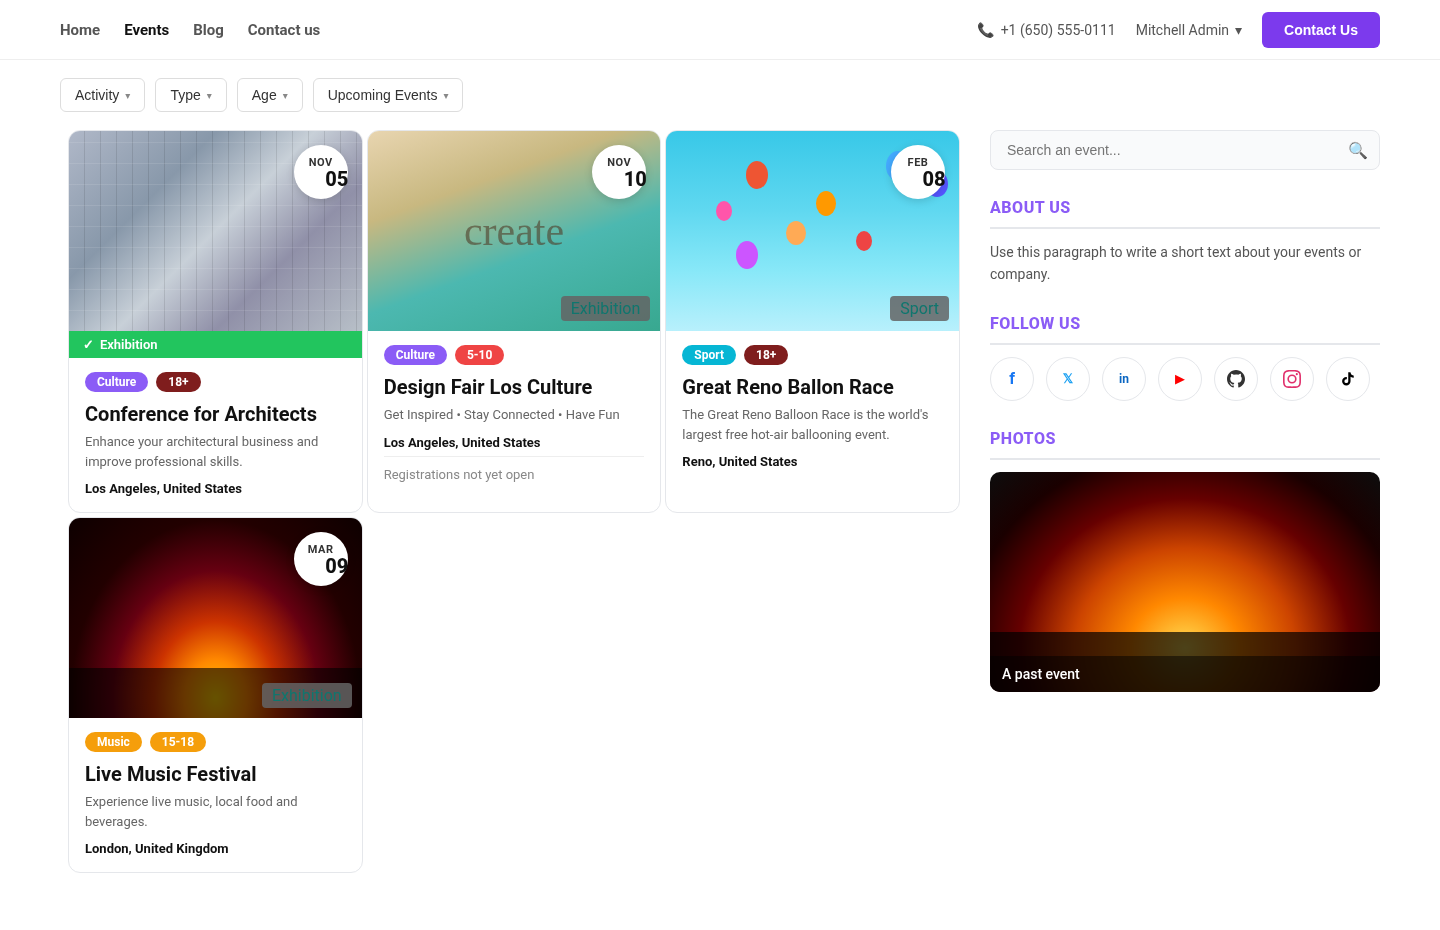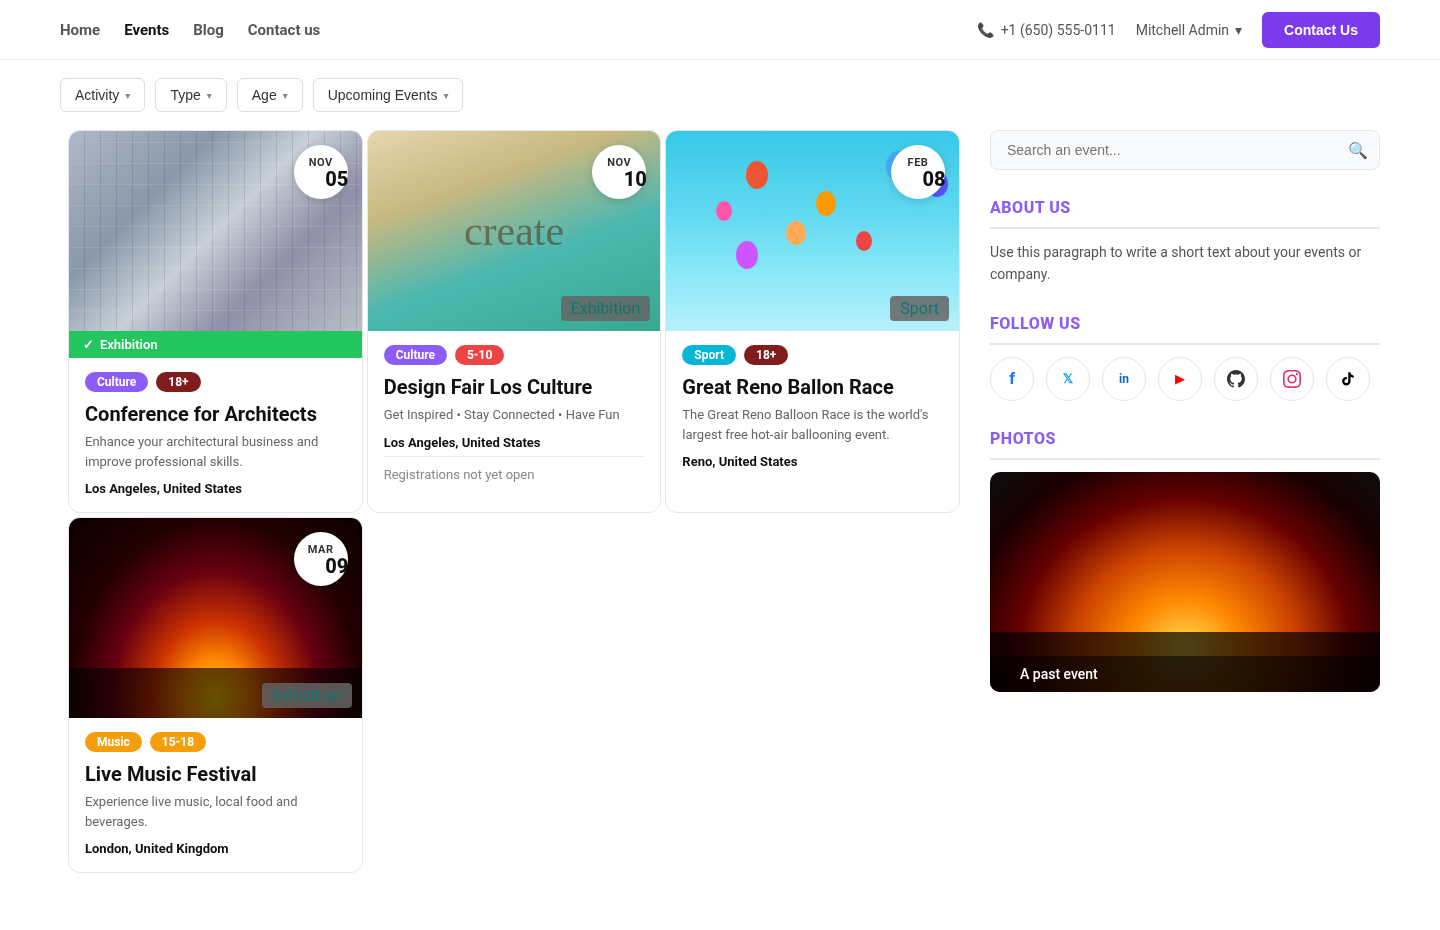--- a/index.html
+++ b/index.html
@@ -54,21 +54,21 @@
     .sidebar-search .search-icon { position: absolute; right: 12px; top: 50%; transform: translateY(-50%); color: #999; font-size: 16px; }
 
     .sidebar-section { margin-bottom: 28px; }
     .sidebar-section-title { font-size: 16px; font-weight: 800; color: #8b5cf6; margin-bottom: 12px; padding-bottom: 10px; border-bottom: 2px solid #e5e7eb; text-transform: uppercase; letter-spacing: 0.5px; }
     .about-text { font-size: 14px; color: #555; line-height: 1.6; }
 
     .social-icons { display: flex; gap: 12px; flex-wrap: wrap; margin-top: 10px; }
     .social-icon { width: 44px; height: 44px; border-radius: 50%; border: 1px solid #e5e7eb; display: flex; align-items: center; justify-content: center; cursor: pointer; font-size: 16px; color: #444; text-decoration: none; }
 
     .photo-block { position: relative; border-radius: 10px; overflow: hidden; margin-top: 10px; }
-    .photo-overlay { position: absolute; bottom: 0; left: 0; right: 0; background: rgba(0,0,0,0.5); color: #fff; padding: 10px 30px; font-size: 14px; font-weight: 500; }
+    .photo-overlay { position: absolute; bottom: 0; left: 0; right: 0; background: rgba(0,0,0,0.5); color: #fff; padding: 10px 12px; font-size: 14px; font-weight: 500; }
 
     
     .concert-bg {
       width: 100%; height: 220px;
       background: radial-gradient(ellipse at 50% 80%, #ffdd55 0%, #ff8800 20%, #cc4400 40%, #660000 60%, #1a0000 80%, #0d0d0d 100%);
       position: relative;
     }
     .concert-crowd { position: absolute; bottom: 0; left: 0; right: 0; height: 60px; background: rgba(0,0,0,0.7); }
 
     

